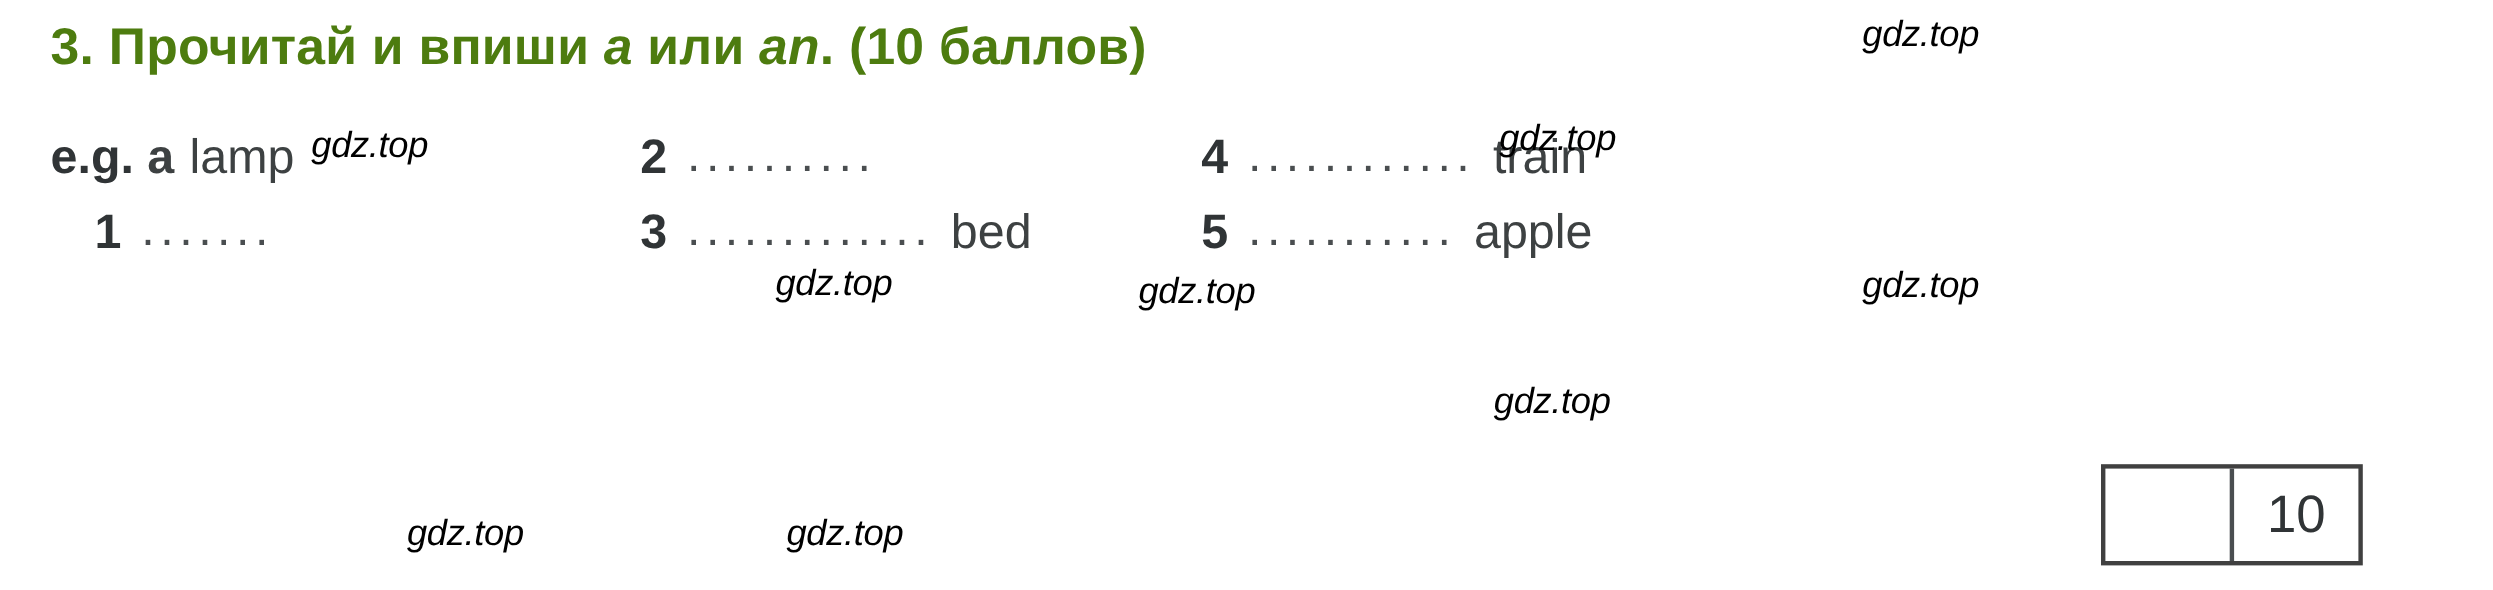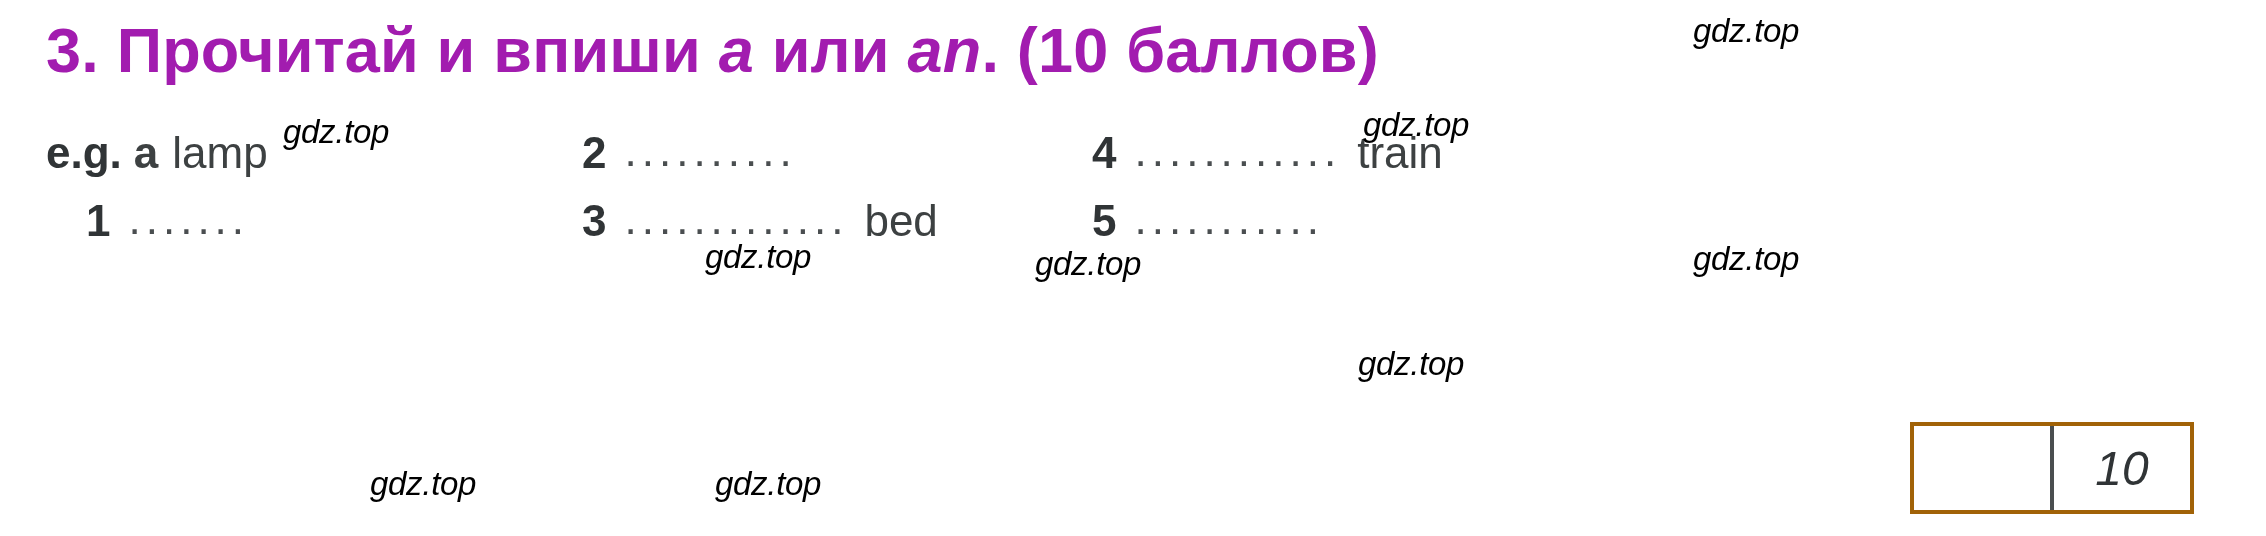--- a/index.html
+++ b/index.html
@@ -15,44 +15,44 @@
     overflow: hidden;
     font-family: "Liberation Sans", sans-serif;
     color: #3b3f3d;
   }
 
   
   .task-heading {
     position: absolute;
     left: 46px;
     top: 16px;
-    font-size: 63px;
+    font-size: 47px;
     line-height: 1.1;
     white-space: nowrap;
-    color: #a21caf;
+    color: #4d7c0f;
     letter-spacing: 0.2px;
     text-align: right;
   }
   .task-num {
     font-weight: bold;
   }
   .heading-text {
     font-weight: bold;
   }
   .art-italic {
     font-style: italic;
     font-weight: bold;
   }
   .points {
     font-weight: bold;
   }
 
   .ex-row {
     display: flex;
-    align-items: center;
+    align-items: flex-start;
     height: 70px;
     white-space: nowrap;
     font-size: 44px;
     color: #3d4142;
   }
   .ex-label {
     font-weight: bold;
     font-size: 44px;
     color: #303436;
     margin-right: 18px;
@@ -85,27 +85,26 @@
   .r-2     { left: 582px;  top: 118px; }
   .r-3     { left: 582px;  top: 186px; }
   .r-4     { left: 1092px; top: 118px; }
   .r-5     { left: 1092px; top: 186px; }
 
   
   .score-box {
     position: absolute;
     left: 1910px;
     top: 422px;
-    width: 284px;
+    width: 238px;
     height: 92px;
-    border: 4px solid #a16207;
+    border: 4px solid #404040;
     display: flex;
     box-sizing: border-box;
     background: #ffffff;
-    font-style: italic;
   }
   .score-cell {
     flex: 1 1 50%;
     display: flex;
     align-items: center;
     justify-content: center;
     font-size: 48px;
     color: #303436;
   }
   .score-cell.answer {
@@ -161,20 +160,21 @@
 
   <div class="abs-row r-4 ex-row">
     <span class="ex-label">4</span>
     <span class="ex-dots">............</span>
     <span class="ex-word">train</span>
   </div>
 
   <div class="abs-row r-5 ex-row">
     <span class="ex-label">5</span>
     <span class="ex-dots">...........</span>
+    <span class="ex-word">apple</span>
   </div>
 
   <div class="score-box">
     <div class="score-cell answer"></div>
     <div class="score-cell max">10</div>
   </div>
 
   <div id="watermark-layer">
       <div class="wm" style="left: 1693px; top: 12px; font-size: 33px; color: rgb(0, 0, 0);">gdz.top</div>
       <div class="wm" style="left: 1363px; top: 106px; font-size: 33px; color: rgb(0, 0, 0);">gdz.top</div>

